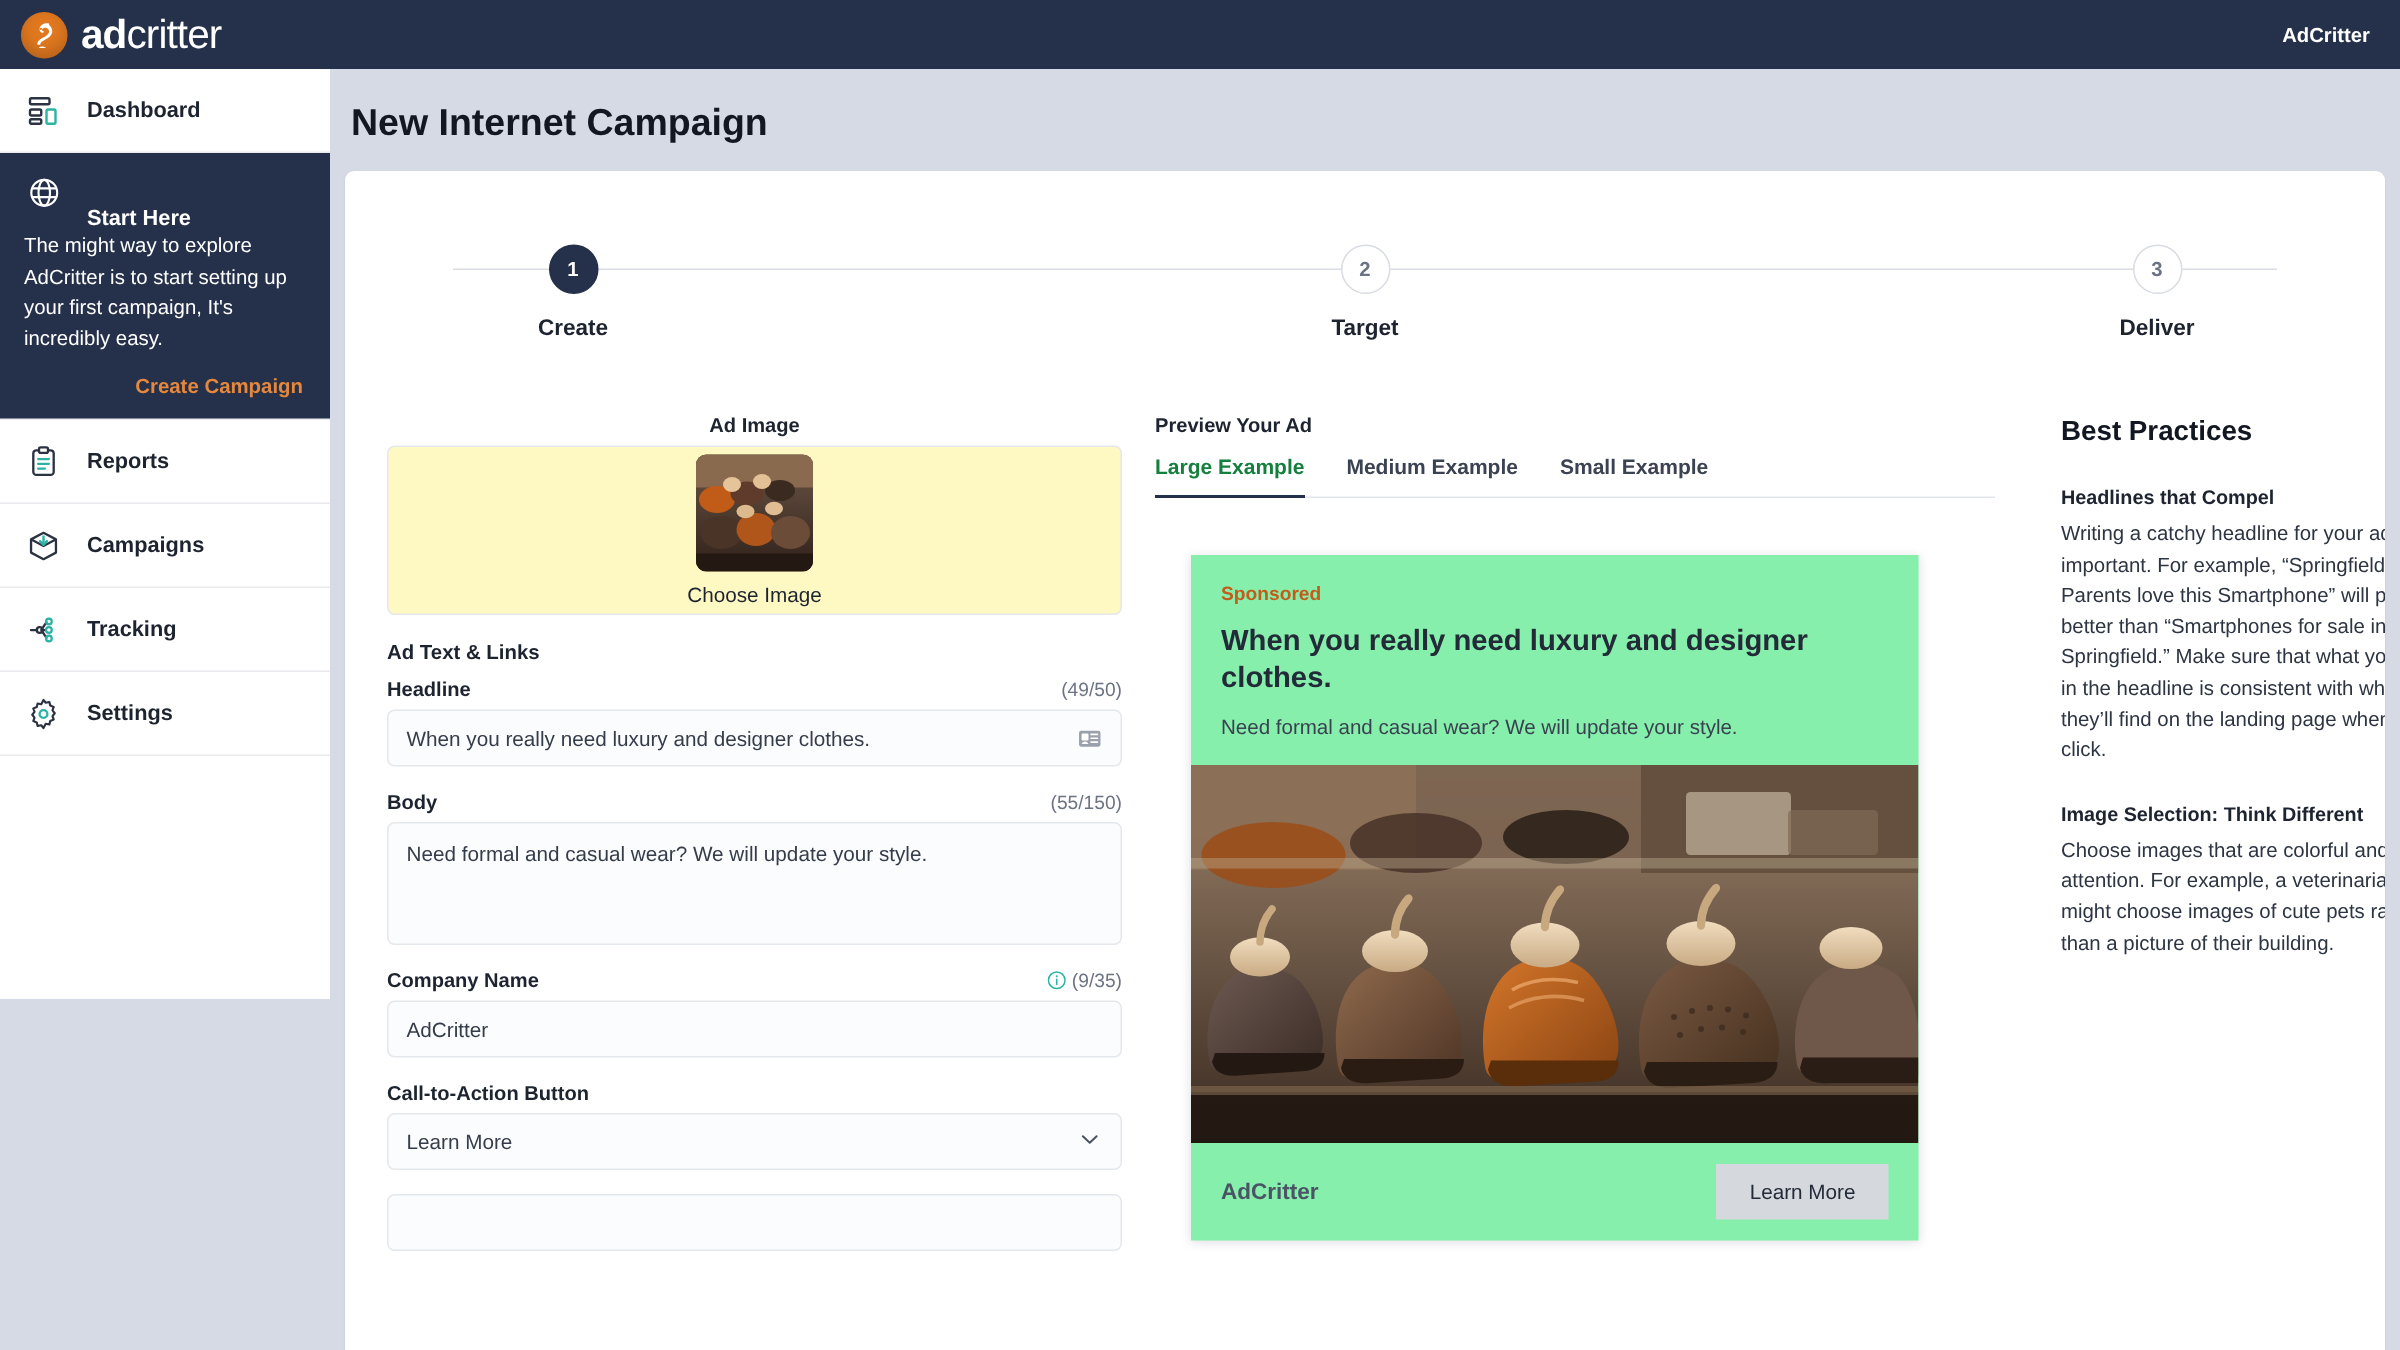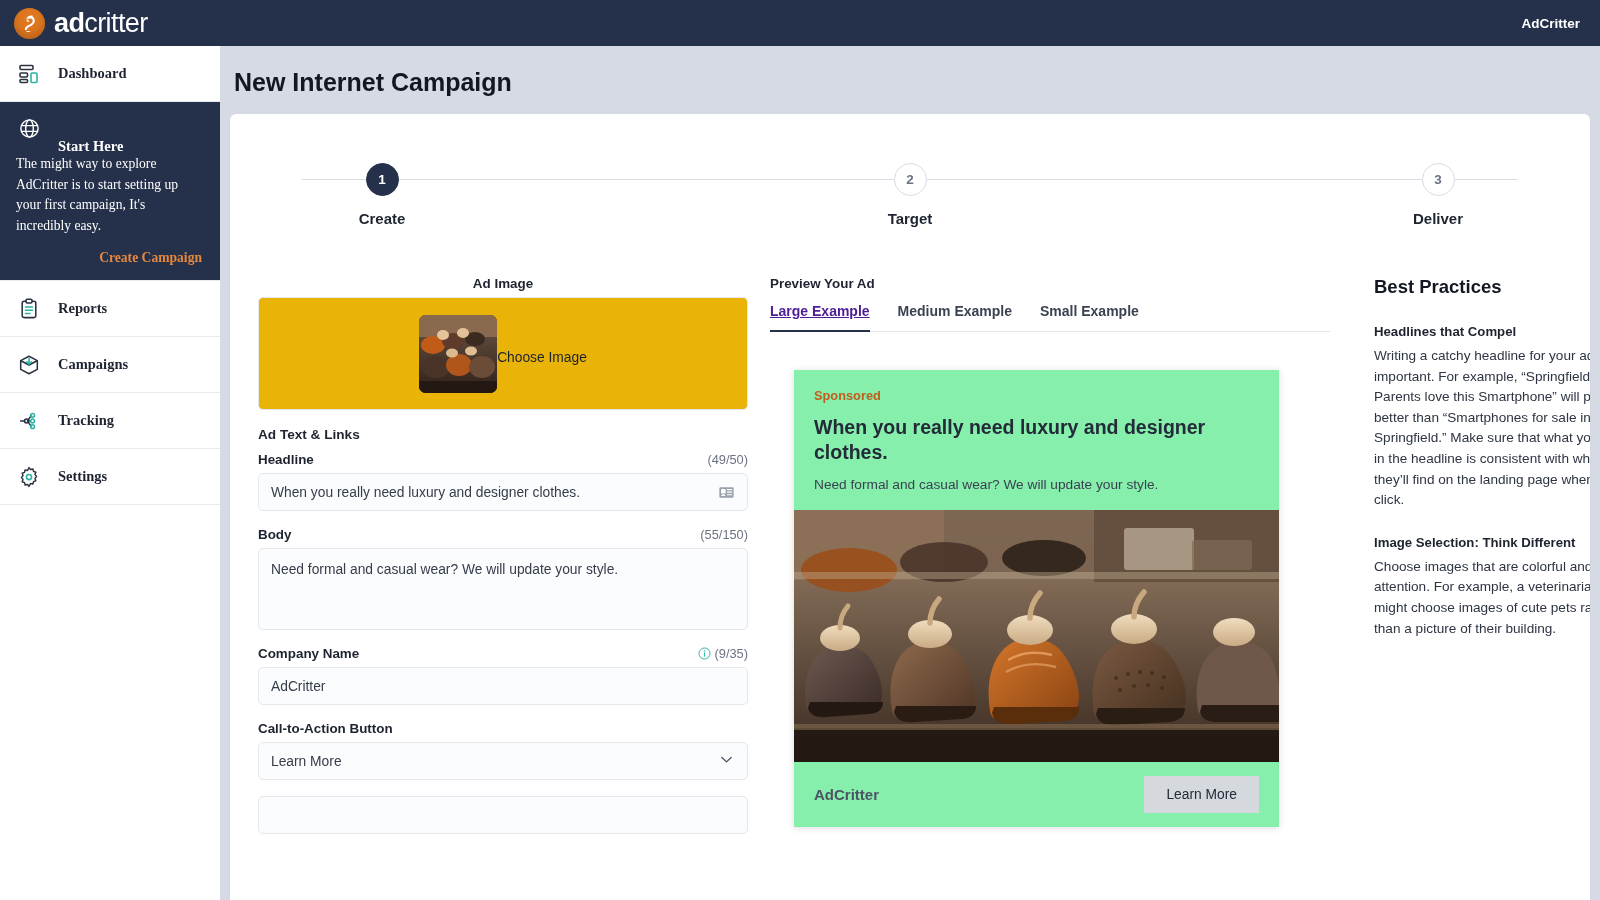--- a/index.html
+++ b/index.html
@@ -33,24 +33,23 @@
   .logo-text .b { color: #ffffff; font-weight: 700; }
   .logo-text .n { color: #ffffff; font-weight: 300; }
   .topbar-right {
     margin-left: auto; padding-right: 20px;
     color: #ffffff; font-size: 13.5px; font-weight: 700;
   }
 
   
   .sidebar {
     position: absolute; top: 46px; left: 0;
-    width: 220px; height: 854px;
+    width: 220px; height: 620px;
     background: #ffffff;
     z-index: 20;
-    font-family: Liberation Serif, serif;
   }
   .nav-item {
     display: flex; align-items: center;
     height: 56px; padding-left: 14px;
     border-bottom: 1px solid #e8eaee;
     cursor: pointer;
   }
   .nav-item .nico {
     width: 30px; height: 30px; margin-right: 14px;
     display: flex; align-items: center; justify-content: center;
@@ -154,23 +153,23 @@
     font-size: 12.8px; color: #6c7383;
     display: flex; align-items: center; gap: 4px;
   }
   .info-icon {
     width: 13px; height: 13px; display: inline-block;
   }
   .group { margin-bottom: 16px; }
 
   .image-drop {
     border: 1px solid #e4e7ec; border-radius: 5px;
-    background: #eab308;
+    background: #fef9c3;
     height: 113px;
-    display: flex; 
+    display: flex; flex-direction: column;
     align-items: center; justify-content: center;
     cursor: pointer;
     margin-top: 6px;
   }
   .thumb {
     width: 78px; height: 78px; border-radius: 7px;
     overflow: hidden;
     background: #5b3a28;
   }
   .choose-label {
@@ -220,21 +219,21 @@
   .tabs {
     display: flex; border-bottom: 1px solid #e2e5ea;
   }
   .tab {
     font-size: 14px; font-weight: 700; color: #3b4252;
     padding: 0 0 11px 0; margin-right: 28px;
     cursor: pointer;
     border-bottom: 2px solid transparent;
     position: relative; top: 1px;
   }
-  .tab.active { color: #4c1d95; border-bottom-color: #25314a; text-decoration: underline; }
+  .tab.active { color: #15803d; border-bottom-color: #25314a; }
 
   .ad-card {
     width: 485px;
     margin: 38px 0 0 24px;
     background: #86efac;
     box-shadow: 0 1px 7px rgba(20,30,55,.15);
     overflow: hidden;
   }
   .ad-sponsored {
     font-size: 12.8px; font-weight: 700; color: #c25d1c;

